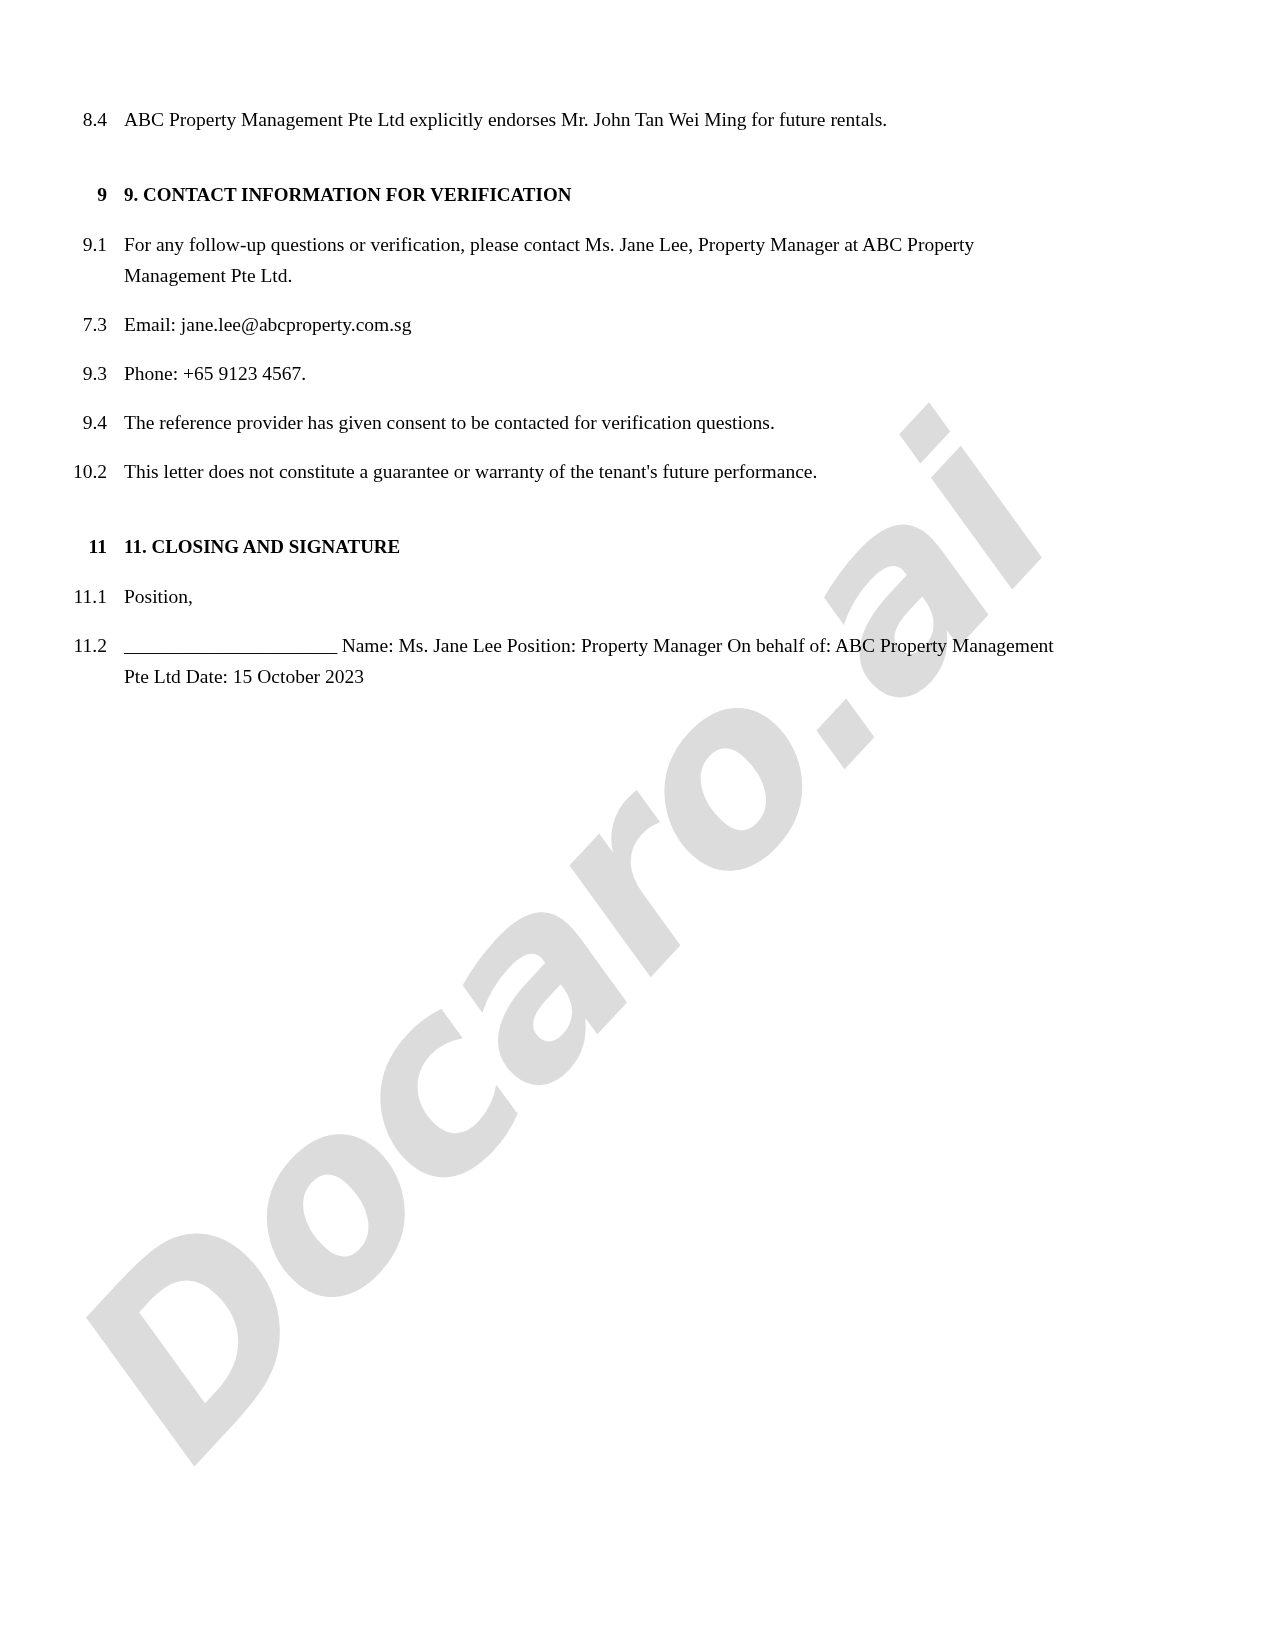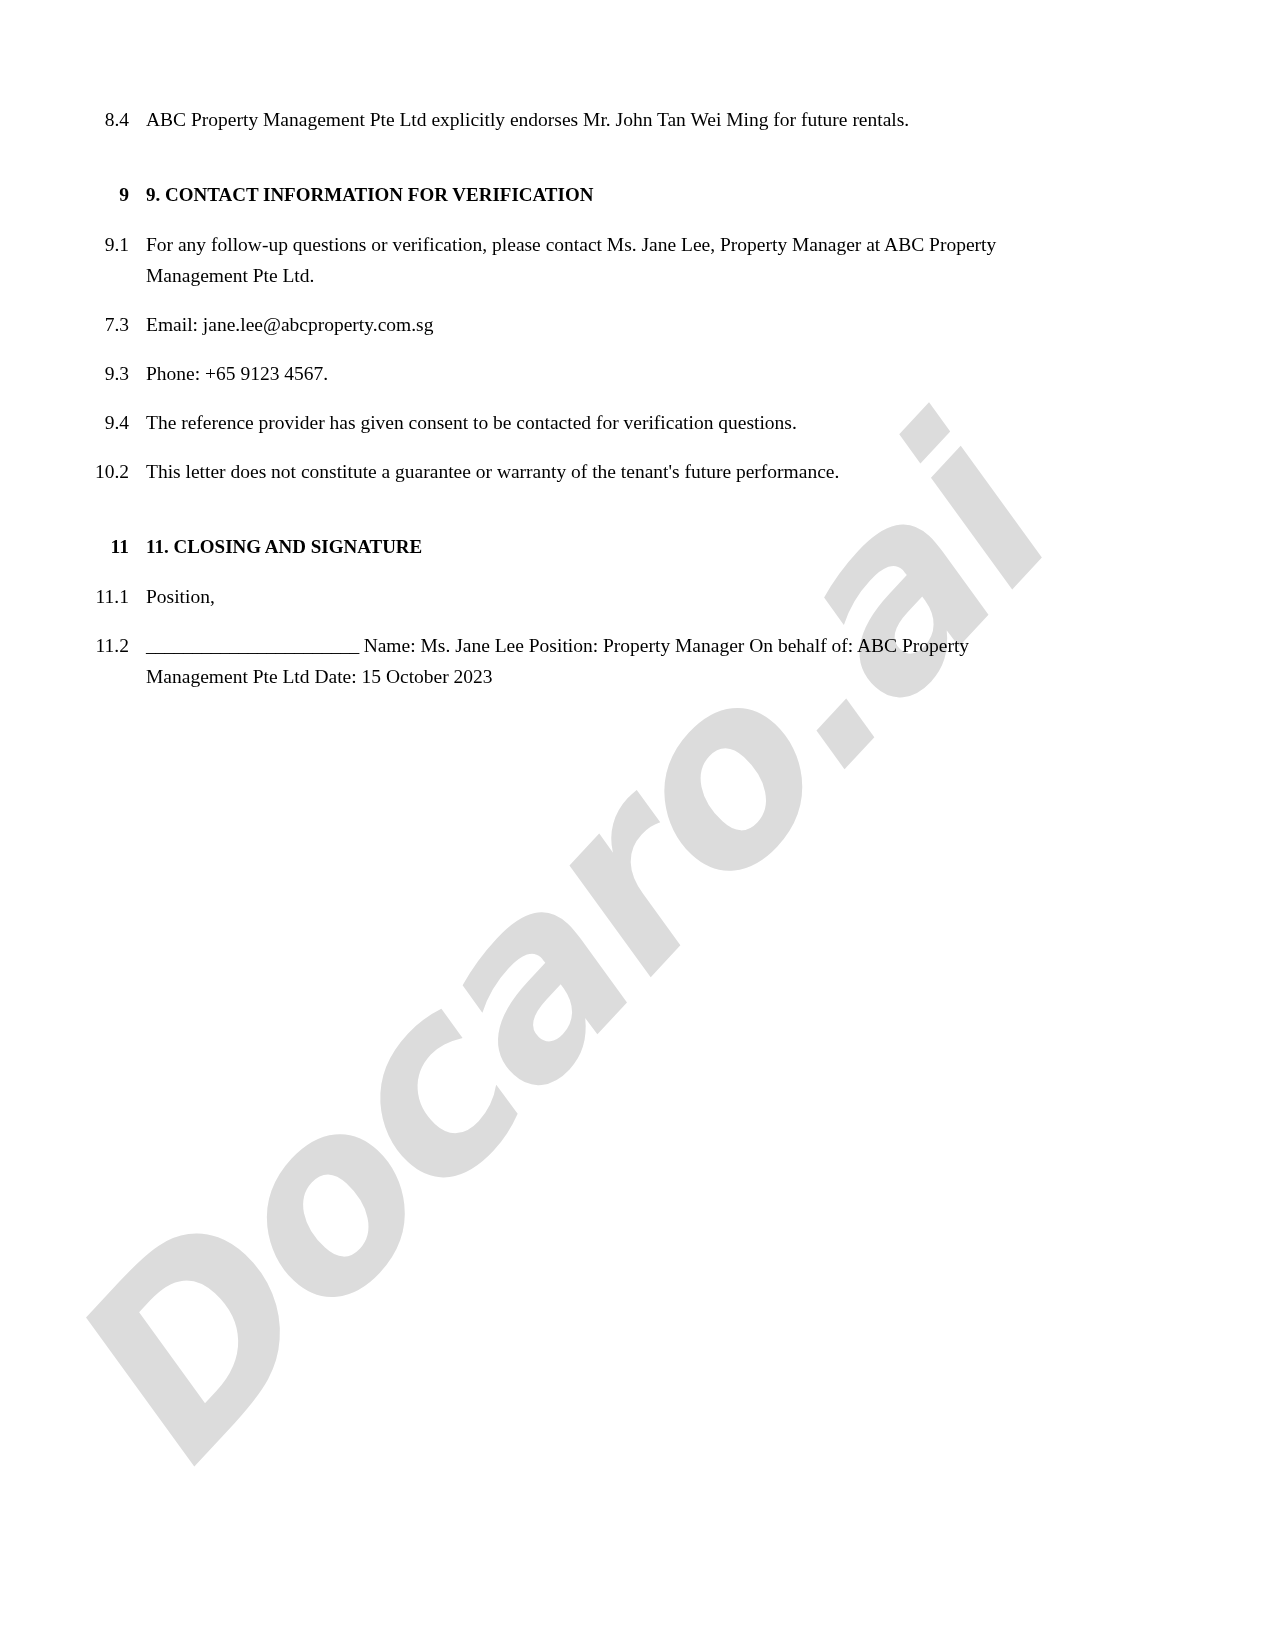--- a/index.html
+++ b/index.html
@@ -42,21 +42,21 @@
     line-height: 1;
     color: #dcdcdc;
     white-space: nowrap;
     user-select: none;
   }
 
   
   #content {
     position: relative;
     z-index: 1;
-    padding: 104px 205px 0 79px;
+    padding: 104px 205px 0 57px;
   }
 
   .row {
     display: flex;
     align-items: flex-start;
   }
   .num {
     flex: 0 0 50px;
     width: 50px;
     text-align: right;

